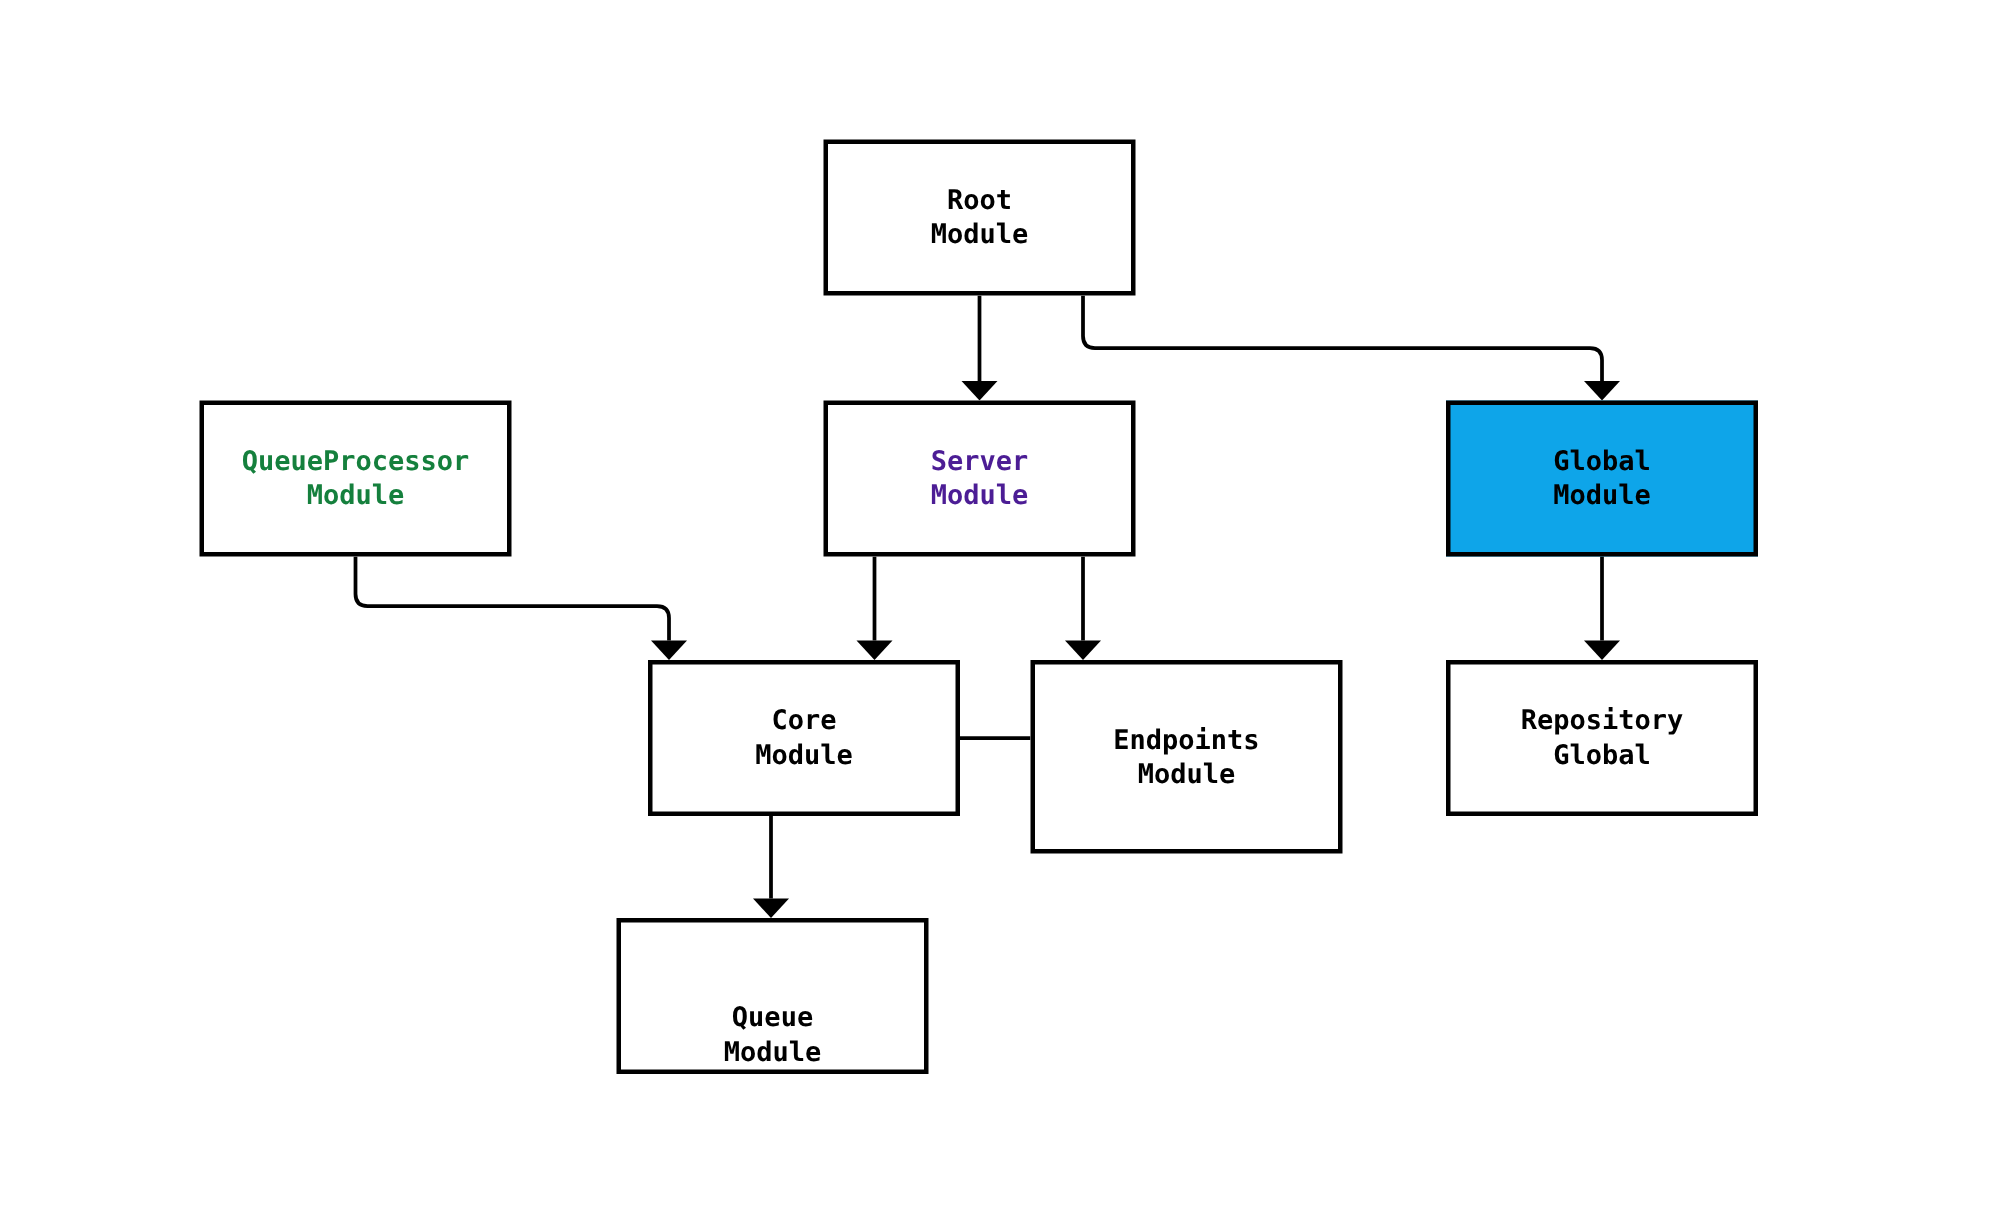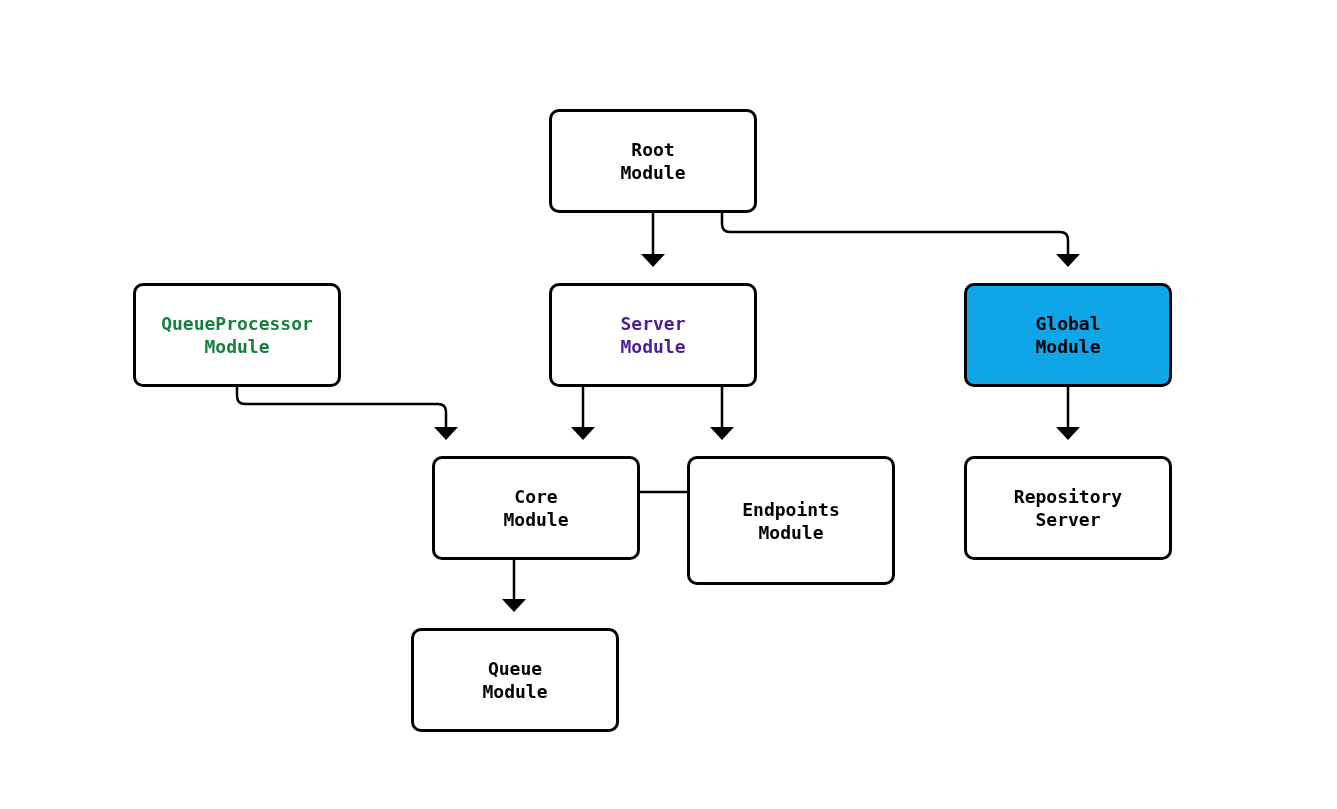--- a/index.html
+++ b/index.html
@@ -27,25 +27,24 @@
     left: 0;
     top: 0;
     width: 1337px;
     height: 809px;
   }
   .node {
     position: absolute;
     box-sizing: border-box;
     background: #ffffff;
     border: 3px solid #000000;
-    border-radius: 10px;
+    border-radius: 0;
     display: flex;
     align-items: center;
     justify-content: center;
-    margin-top: 16px;
   }
   .node-label {
     font-family: "DejaVu Sans Mono", monospace;
     font-weight: bold;
     font-size: 18px;
     line-height: 23px;
     color: #000000;
     text-align: center;
     white-space: pre;
   }
@@ -92,20 +91,20 @@
       <div class="node" style="left: 432px; top: 440px; width: 208px; height: 104px; border-color: rgb(0, 0, 0); background: rgb(255, 255, 255);">
         <span class="node-label" style="color: rgb(0, 0, 0);">Core
 Module</span>
       </div>
       <div class="node" style="left: 687px; top: 440px; width: 208px; height: 129px; border-color: rgb(0, 0, 0); background: rgb(255, 255, 255);">
         <span class="node-label" style="color: rgb(0, 0, 0);">Endpoints
 Module</span>
       </div>
       <div class="node" style="left: 964px; top: 440px; width: 208px; height: 104px; border-color: rgb(0, 0, 0); background: rgb(255, 255, 255);">
         <span class="node-label" style="color: rgb(0, 0, 0);">Repository
-Server</span>
+Global</span>
       </div>
-      <div class="node" style="left: 411px; top: 612px; width: 208px; height: 104px; border-color: rgb(0, 0, 0); background: rgb(255, 255, 255);">
+      <div class="node" style="left: 411px; top: 612px; width: 208px; height: 104px; border-color: rgb(0, 0, 0); background: rgb(255, 255, 255); align-items: flex-end;">
         <span class="node-label" style="color: rgb(0, 0, 0);">Queue
 Module</span>
       </div>
     </div>
 </div>
 
 </body></html>

